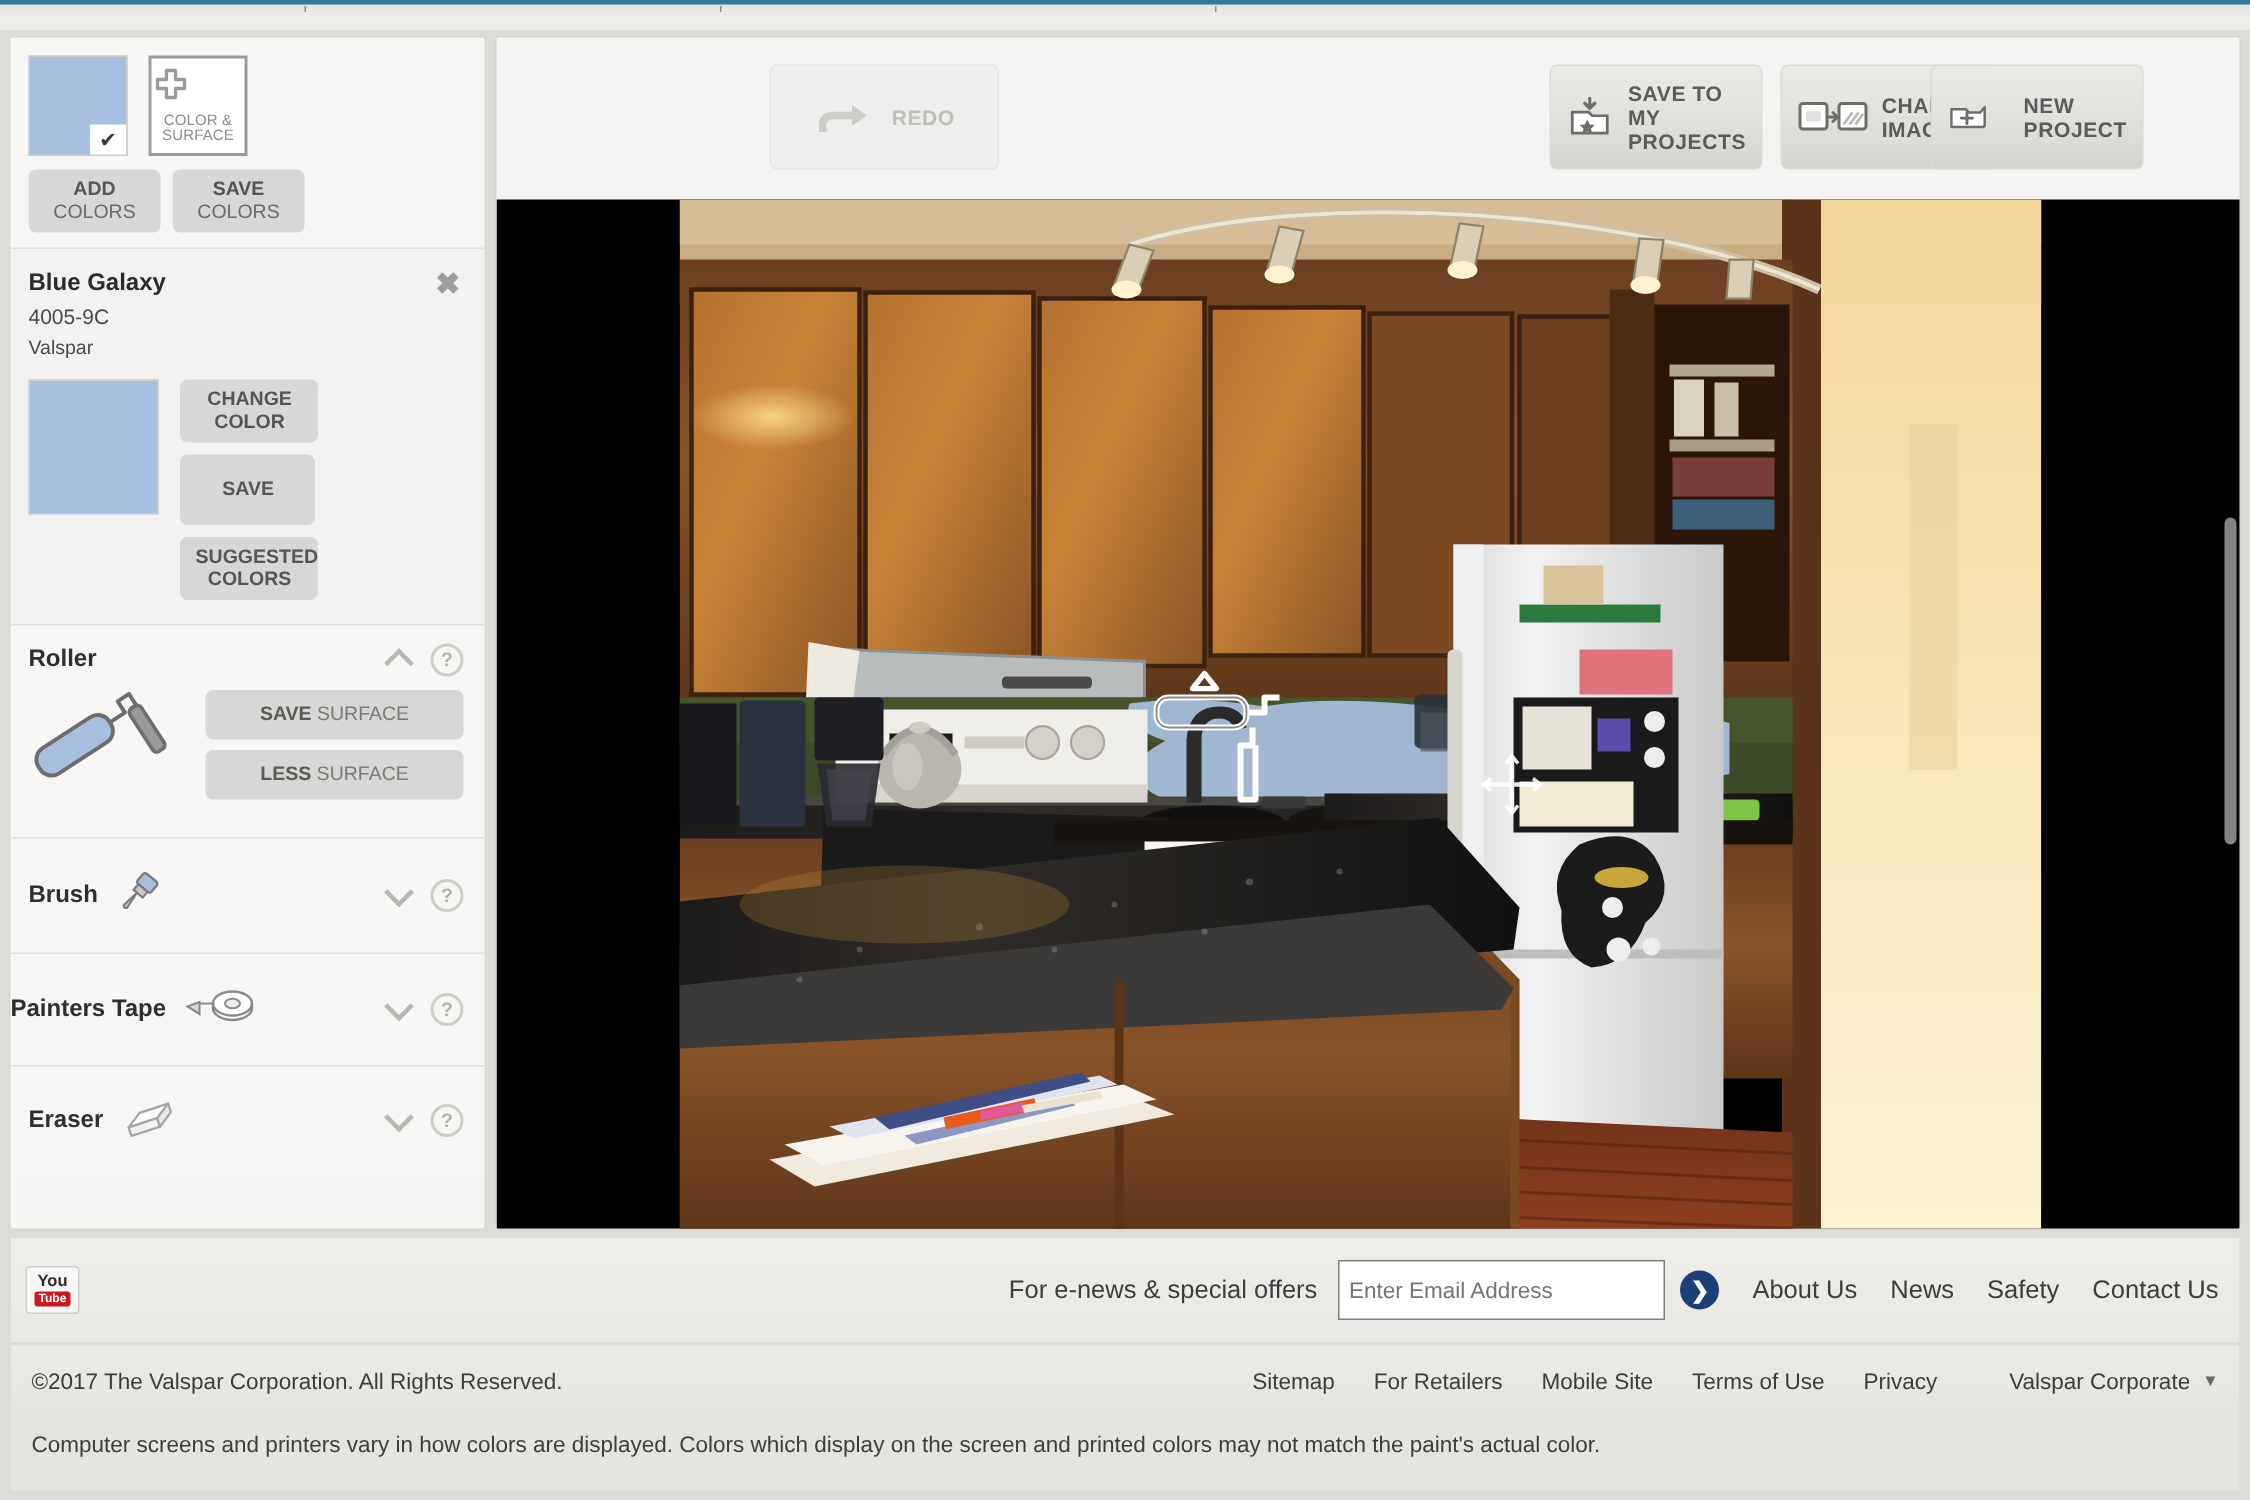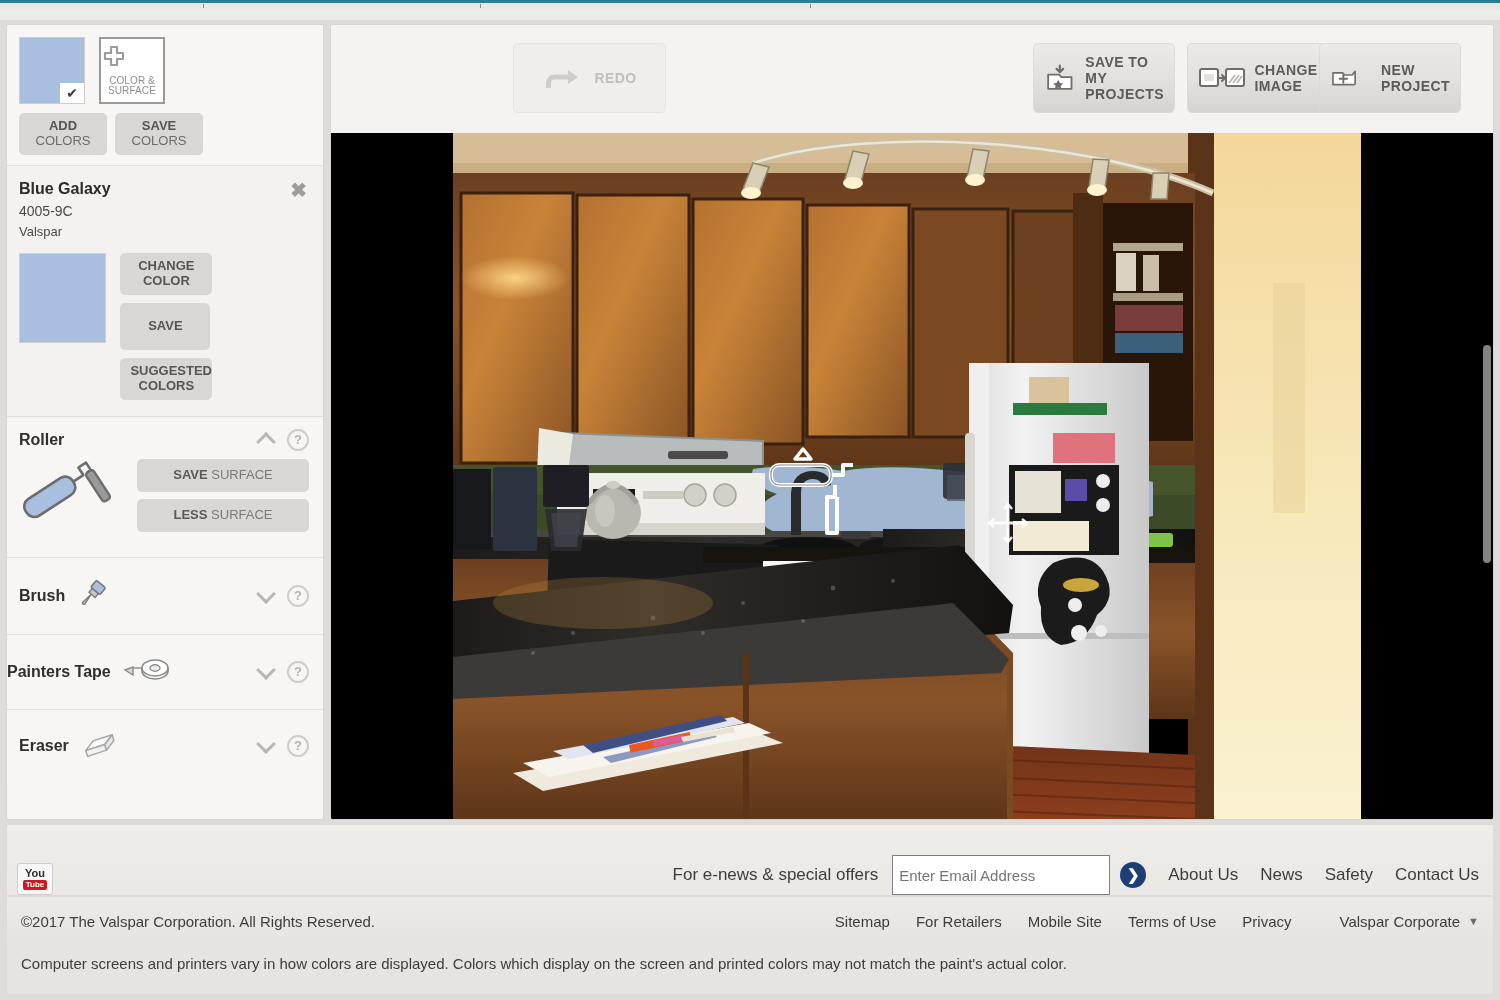--- a/index.html
+++ b/index.html
@@ -129,21 +129,21 @@
   .vscroll {
     position: absolute; right: 4px; top: 212px; width: 8px; height: 218px;
     background: #9a9a9a; border-radius: 4px; opacity: .85; cursor: pointer;
   }
 
   
   .enews {
     position: absolute; left: 6px; top: 824px; width: 1488px; height: 72px;
     background: linear-gradient(to bottom,#eeedea 0%, #e9e8e4 100%);
     border: 1px solid #dcdad6;
-    display: flex; align-items: flex-end;
+    display: flex; align-items: center;
   }
   .yt {
     margin-left: 10px; width: 36px; height: 32px; border: 1px solid #cfcdc9;
     background: #f7f7f7; border-radius: 3px;
     display: flex; flex-direction: column; align-items: center; justify-content: center;
     line-height: 1;
   }
   .yt .y1 { font-size: 11px; font-weight: bold; color: #2b2b2b; }
   .yt .y2 { font-size: 8px; font-weight: bold; color: #fff; background: #cc181e;
             padding: 1px 3px; border-radius: 2px; margin-top: 1px; }
@@ -361,21 +361,21 @@
           <path d="M21 15 h4 M24 12 l3 3 l-3 3" stroke="#6f6d6a" stroke-width="2" fill="none" stroke-linecap="round" stroke-linejoin="round"></path>
           <rect x="28" y="6" width="18" height="17" rx="2" fill="#fff" stroke="#6f6d6a" stroke-width="2"></rect>
           <path d="M31 20 l6 -8 M35 20 l6 -8 M39 20 l5 -7" stroke="#b9b7b4" stroke-width="1.8"></path>
         </svg>
         <span class="txt two">
           <span>CHANGE</span><br>
           <span>IMAGE</span>
         </span>
       </div>
 
-      <div class="tbtn" style="left:988px;width:142px;gap:20px;padding:0 10px">
+      <div class="tbtn" style="left:956px;width:142px;gap:20px;padding:0 10px">
         <svg width="42" height="30" viewBox="0 0 42 30" aria-hidden="true">
           <path d="M4 8 h13 l3 3 h10 l4 -5 v16 a2 2 0 0 1 -2 2 H4 z" fill="#fff" stroke="#6f6d6a" stroke-width="2.2" stroke-linejoin="round"></path>
           <path d="M13 16 h10 M18 11 v10" stroke="#6f6d6a" stroke-width="2.6" stroke-linecap="round"></path>
         </svg>
         <span class="txt two">
           <span>NEW</span><br>
           <span>PROJECT</span>
         </span>
       </div>
     </div>

